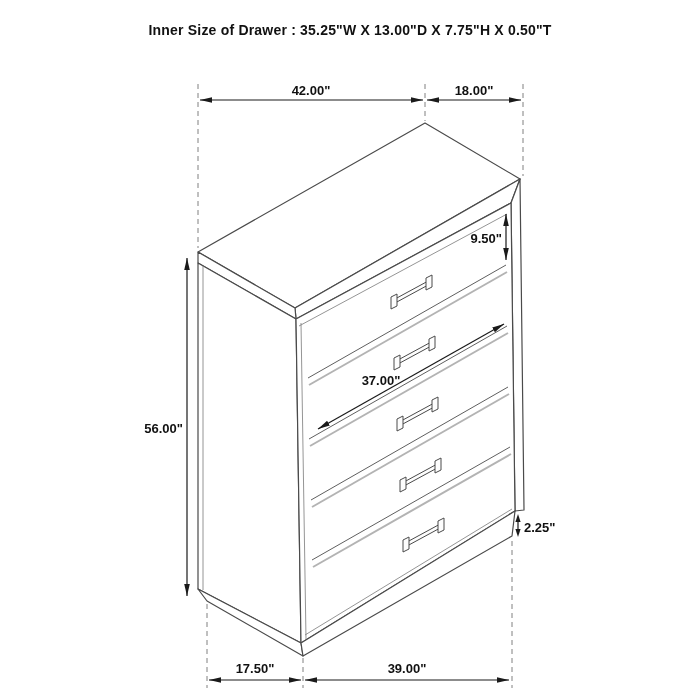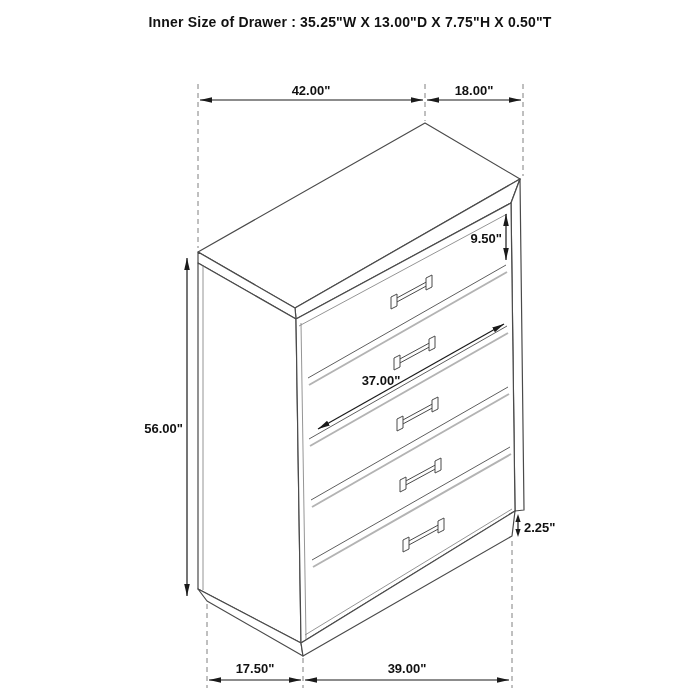--- a/index.html
+++ b/index.html
@@ -1,21 +1,21 @@
 <!DOCTYPE html>
 <html><head>
 <meta charset="utf-8">
 <style>
   html,body{margin:0;padding:0;background:#fff;}
   .canvas{
     position:relative;width:700px;height:700px;background:#fff;
     font-family:"Liberation Sans",sans-serif;overflow:hidden;
   }
   .page-title{
-    position:absolute;top:14px;left:0;width:700px;text-align:center;
+    position:absolute;top:22px;left:0;width:700px;text-align:center;
     font-size:14px;font-weight:bold;color:#111;letter-spacing:.2px;
   }
   svg{position:absolute;top:0;left:0;}
   .dim-text{font:bold 13px "Liberation Sans",sans-serif;fill:#111;}
   .ext{stroke:#808080;stroke-width:1;stroke-dasharray:5 4;fill:none;}
   .dim{stroke:#1a1a1a;stroke-width:1.2;fill:none;}
   .body-line{stroke:#4a4a4a;stroke-width:1.2;fill:#ffffff;stroke-linejoin:round;}
   .detail{stroke:#7a7a7a;stroke-width:.8;fill:none;}
   .rail-dark{stroke:#5f5f5f;stroke-width:1;fill:none;}
   .rail-light{stroke:#b3b3b3;stroke-width:2;fill:none;}

